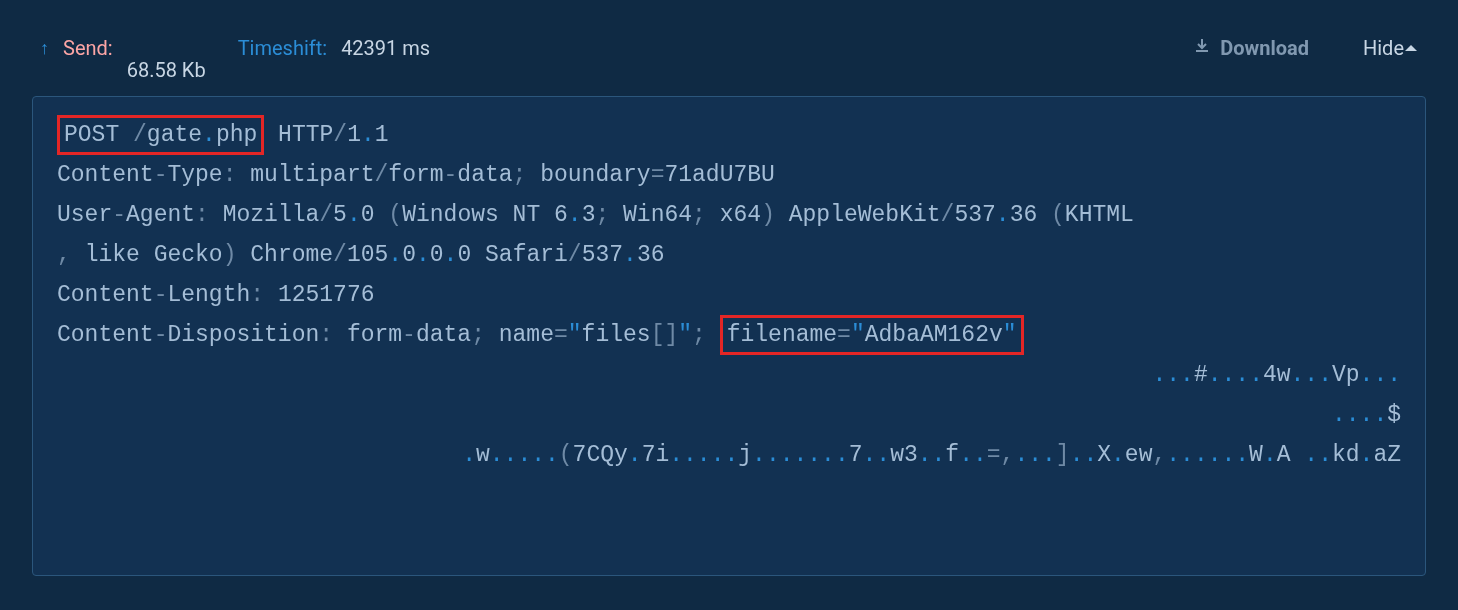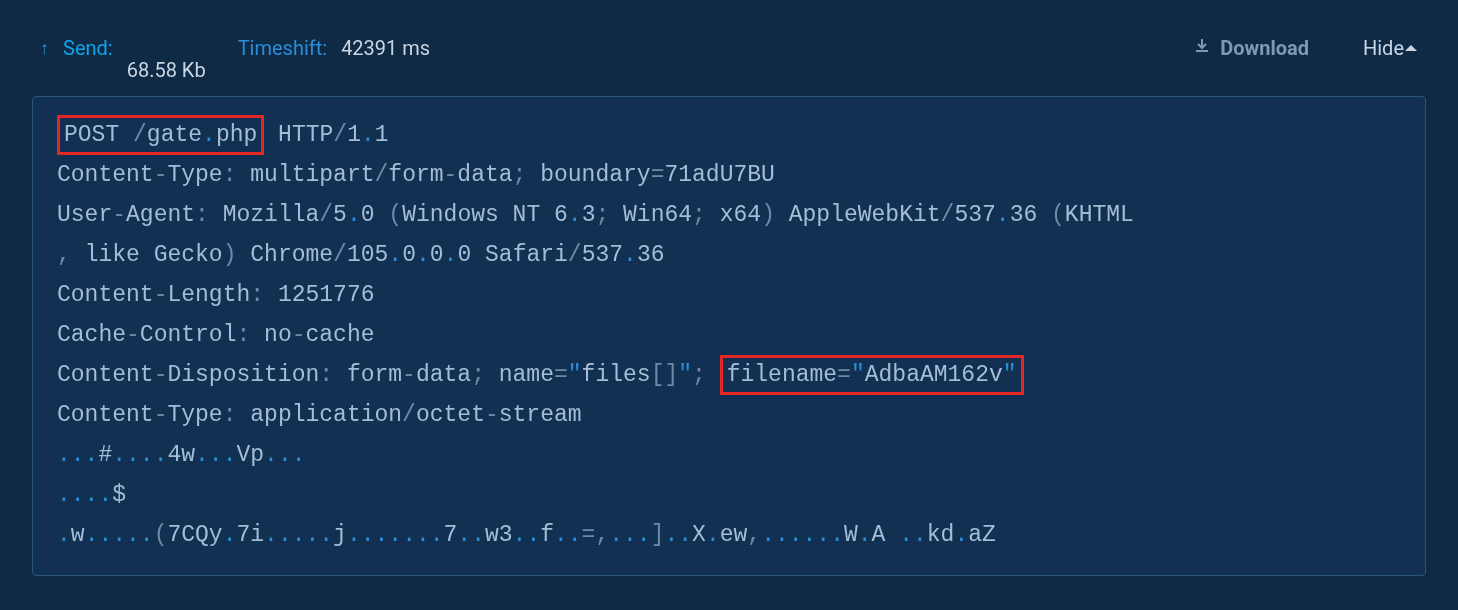--- a/index.html
+++ b/index.html
@@ -15,21 +15,21 @@
     display: flex;
     align-items: center;
     padding: 14px 40px 14px 40px;
     font-size: 20px;
     gap: 14px;
   }
   .arrow-up {
     color: #2b8dd6;
     font-size: 18px;
   }
-  .label-send { color: #0ea5e9; }
+  .label-send { color: #fca5a5; }
   .value-size { color: #c8d6e4; margin-right: 18px; margin-top: 44px; }
   .label-timeshift { color: #2b8dd6; }
   .value-timeshift { color: #c8d6e4; }
   .spacer { flex: 1; }
   .download {
     color: #8098b0;
     display: flex;
     align-items: center;
     gap: 10px;
     margin-right: 40px;
@@ -67,21 +67,21 @@
   .slash { color: #6f8aa6; }
   .dash { color: #6f8aa6; }
   .colon { color: #6f8aa6; }
   .eq { color: #6f8aa6; }
   .semi { color: #6f8aa6; }
   .paren { color: #6f8aa6; }
   .br { color: #6f8aa6; }
   .comma { color: #6f8aa6; }
   .quote { color: #2b8dd6; }
   .txt { color: #a4bdd6; }
-  .raw-row { color: #2b8dd6; }
+  .raw-row { color: #2b8dd6; text-align: right; }
   .raw-row .txtchar { color: #a4bdd6; }
   .line { white-space: nowrap; }
 </style>
 </head>
 <body>
 
 <div class="header">
   <span class="arrow-up">↑</span>
   <span class="label-send">Send:</span>
   <span class="value-size">68.58 Kb</span>
@@ -137,37 +137,29 @@
     <span class="txt"> </span><span class="txt">Chrome</span><span class="slash">/</span><span class="txt">105</span><span class="dot">.</span><span class="txt">0</span><span class="dot">.</span><span class="txt">0</span><span class="dot">.</span><span class="txt">0</span>
     <span class="txt"> </span><span class="txt">Safari</span><span class="slash">/</span><span class="txt">537</span><span class="dot">.</span><span class="txt">36</span>
   </div>
 
 
   <div class="line">
     <span class="txt">Content</span><span class="dash">-</span><span class="txt">Length</span><span class="colon">:</span>
     <span class="txt"> </span><span class="txt">1251776</span>
   </div>
 
-  <div class="line">
-    <span class="txt">Cache</span><span class="dash">-</span><span class="txt">Control</span><span class="colon">:</span>
-    <span class="txt"> no</span><span class="dash">-</span><span class="txt">cache</span>
-  </div>
 
 
   <div class="line">
     <span class="txt">Content</span><span class="dash">-</span><span class="txt">Disposition</span><span class="colon">:</span>
     <span class="txt"> form</span><span class="dash">-</span><span class="txt">data</span><span class="semi">;</span>
     <span class="txt"> </span><span class="txt">name</span><span class="eq">=</span><span class="quote">"</span><span class="txt">files</span><span class="br">[</span><span class="br">]</span><span class="quote">"</span><span class="semi">;</span>
     <span class="txt"> </span><span class="hl-red"><span class="txt">filename</span><span class="eq">=</span><span class="quote">"</span><span class="txt">AdbaAM162v</span><span class="quote">"</span></span>
   </div>
 
-  <div class="line">
-    <span class="txt">Content</span><span class="dash">-</span><span class="txt">Type</span><span class="colon">:</span>
-    <span class="txt"> </span><span class="txt">application</span><span class="slash">/</span><span class="txt">octet</span><span class="dash">-</span><span class="txt">stream</span>
-  </div>
 
   <div class="line raw-row">
     ...<span class="txtchar">#</span>....<span class="txtchar">4w</span>...<span class="txtchar">Vp</span>...
   </div>
   <div class="line raw-row">
     ....<span class="txtchar">$</span>
   </div>
   <div class="line raw-row">
     .<span class="txtchar">w</span>.....<span class="paren">(</span><span class="txtchar">7CQy</span>.<span class="txtchar">7i</span>.....<span class="txtchar">j</span>.......<span class="txtchar">7</span>..<span class="txtchar">w3</span>..<span class="txtchar">f</span>..<span class="eq">=</span><span class="comma">,</span>...<span class="br">]</span>..<span class="txtchar">X</span>.<span class="txtchar">ew</span><span class="comma">,</span>......<span class="txtchar">W</span>.<span class="txtchar">A</span> ..<span class="txtchar">kd</span>.<span class="txtchar">aZ</span>
   </div>

